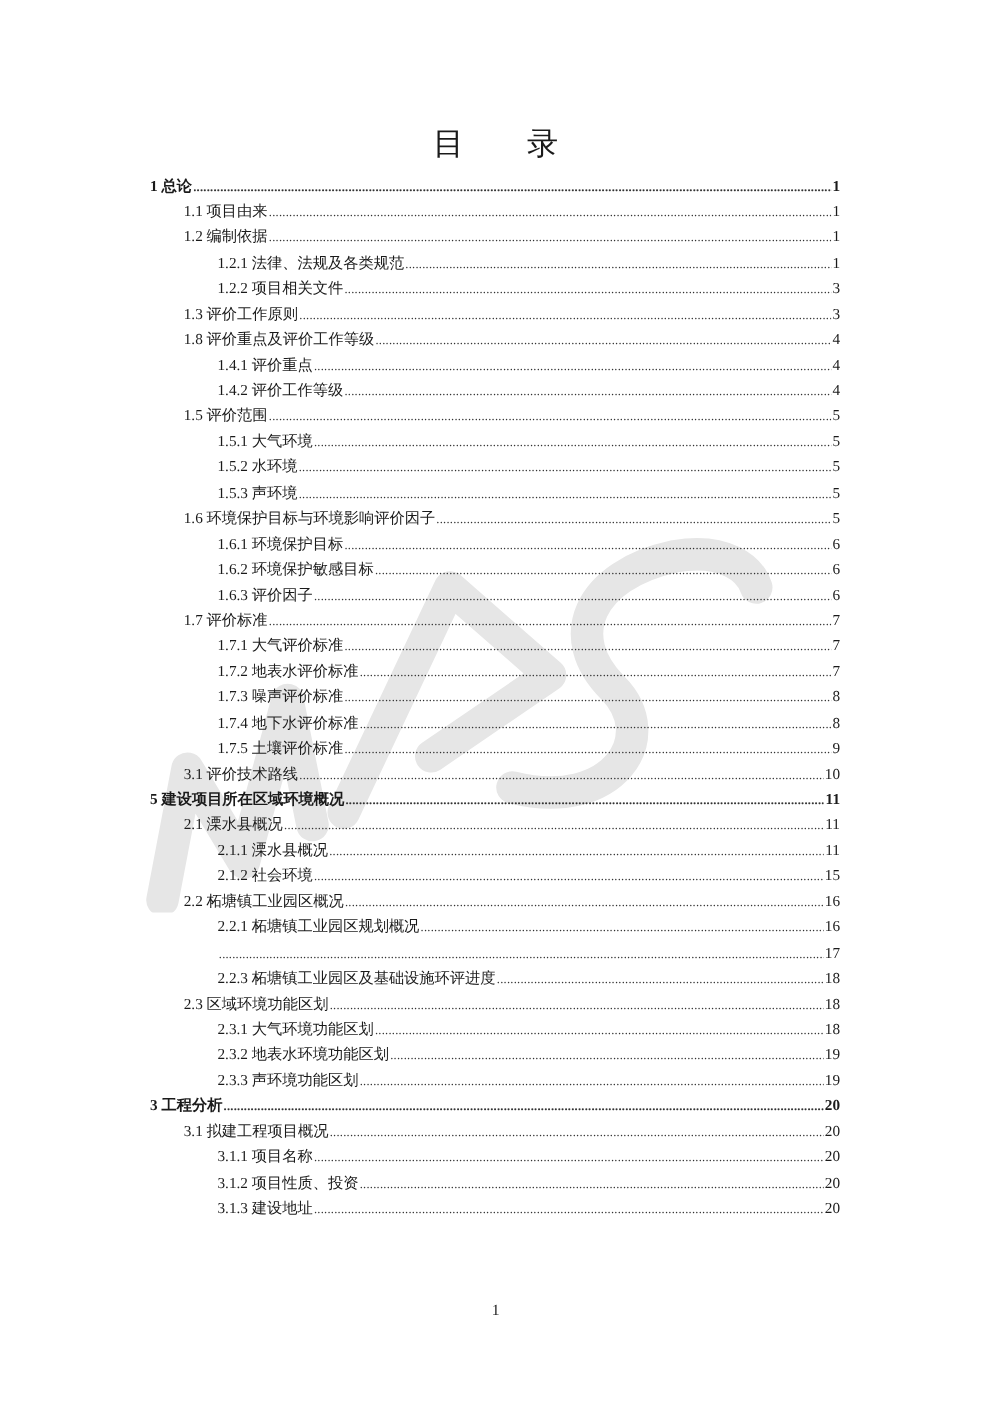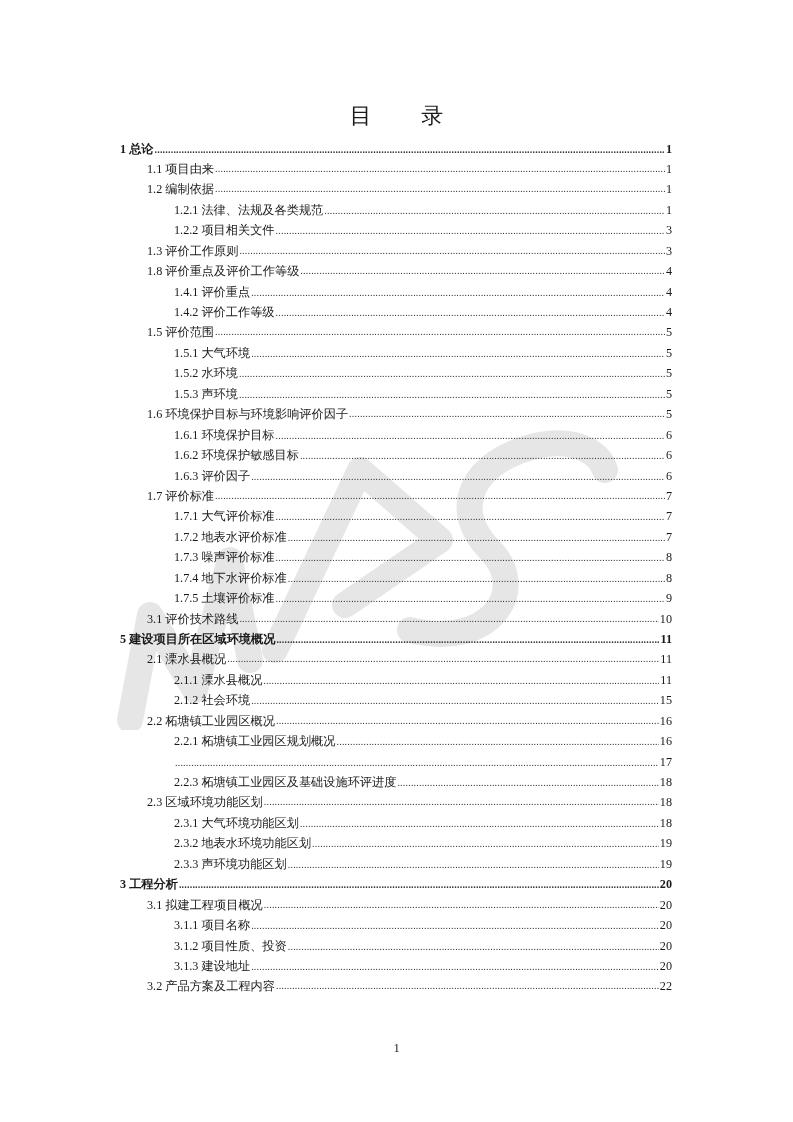--- a/index.html
+++ b/index.html
@@ -29,21 +29,21 @@
       height: 330px;
       pointer-events: none;
       z-index: 0;
     }
     .toc-title {
       position: absolute;
       left: 0;
       width: 793px;
       top: 103px;
       text-align: center;
-      font-size: 22px;
+      font-size: 25px;
       letter-spacing: 22px;
       text-indent: 22px;
       font-weight: normal;
       line-height: 26px;
       z-index: 1;
     }
     .toc {
       position: absolute;
       left: 120px;
       top: 138.5px;
@@ -52,21 +52,21 @@
     }
     .toc-row {
       display: flex;
       align-items: baseline;
       height: 20.45px;
       font-size: 12.2px;
       line-height: 20.45px;
       white-space: nowrap;
     }
     .toc-row.lvl1 { padding-left: 0; font-weight: bold; }
-    .toc-row.lvl2 { padding-left: 27px; align-items: flex-end; }
+    .toc-row.lvl2 { padding-left: 27px; }
     .toc-row.lvl3 { padding-left: 54px; }
     .toc-label { flex: 0 0 auto; }
     .toc-leader {
       flex: 1 1 auto;
       overflow: hidden;
       margin: 0 1px;
       color: #333;
       font-size: 10px;
       letter-spacing: 0.2px;
     }
@@ -300,21 +300,16 @@
       <div class="toc-row lvl3">
         <span class="toc-label">3.1.2 项目性质、投资</span>
         <span class="toc-leader"></span>
         <span class="toc-page">20</span>
       </div>
       <div class="toc-row lvl3">
         <span class="toc-label">3.1.3 建设地址</span>
         <span class="toc-leader"></span>
         <span class="toc-page">20</span>
       </div>
-      <div class="toc-row lvl2">
-        <span class="toc-label">3.2 产品方案及工程内容</span>
-        <span class="toc-leader"></span>
-        <span class="toc-page">22</span>
-      </div>
     </div>
 
   <div class="page-number">1</div>
 </div>
 
 </body></html>

